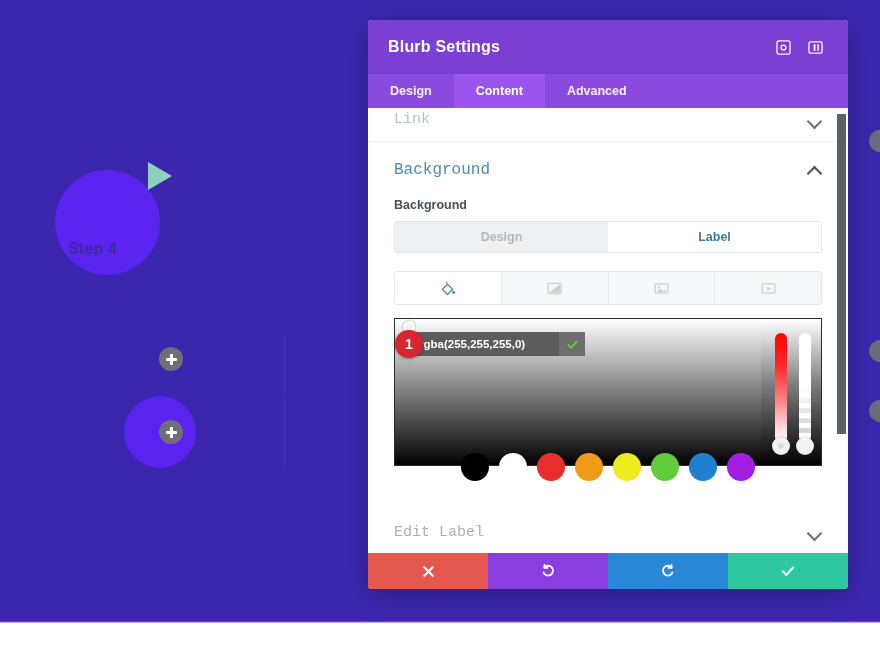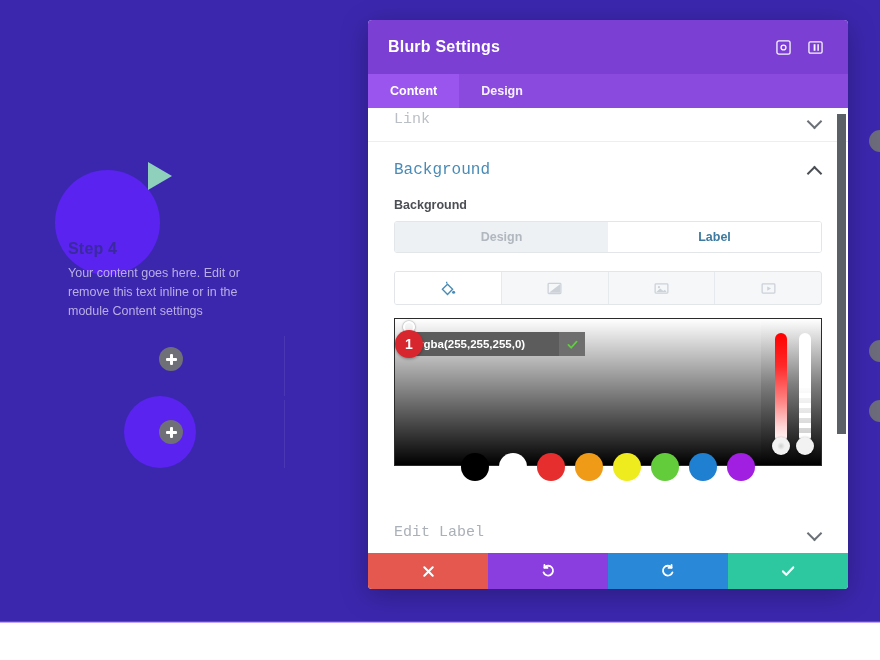--- a/index.html
+++ b/index.html
@@ -281,21 +281,20 @@
 
 <div id="canvas" style="background: rgb(59, 39, 174);">
 
   <div class="col-divider" style="left:284px; top:336px; height:60px;"></div>
   <div class="col-divider" style="left:284px; top:400px; height:68px;"></div>
 
   <div id="blurb-circle" style="background: rgb(90, 35, 240);"></div>
   <div id="blurb-icon" style="border-left-color: rgb(143, 208, 189);"></div>
 
   <div id="blurb-title">Step 4</div>
-  <div id="blurb-body">Your content goes here. Edit or remove this text inline or in the module Content settings</div>
 
   <div class="add-btn" id="add-row">
     <span class="plus"></span>
   </div>
 
   <div id="add-section-circle" style="background: rgb(90, 35, 240);"></div>
   <div class="add-btn" id="add-section">
     <span class="plus"></span>
   </div>
 
@@ -320,22 +319,23 @@
     <div class="header-icon">
       <svg width="15" height="15" viewBox="0 0 16 16">
         <rect x="1" y="2" width="14" height="12" rx="1.5" fill="none" stroke="#fff" stroke-width="1.4"></rect>
         <rect x="6" y="4.5" width="2" height="7" fill="#fff"></rect>
         <rect x="10" y="4.5" width="1.6" height="7" fill="#fff"></rect>
       </svg>
     </div>
   </div>
 
   <div id="modal-tabs">
+    <div class="tab">Design</div>
     <div class="tab active">Content</div>
-    <div class="tab">Design</div>
+    <div class="tab">Advanced</div>
   </div>
 
   <div id="modal-body">
     <div id="scroll-area">
 
       <div class="section-row collapsed" id="row-link">
         <span class="label">Link</span>
         <span class="chev"></span>
       </div>
 

